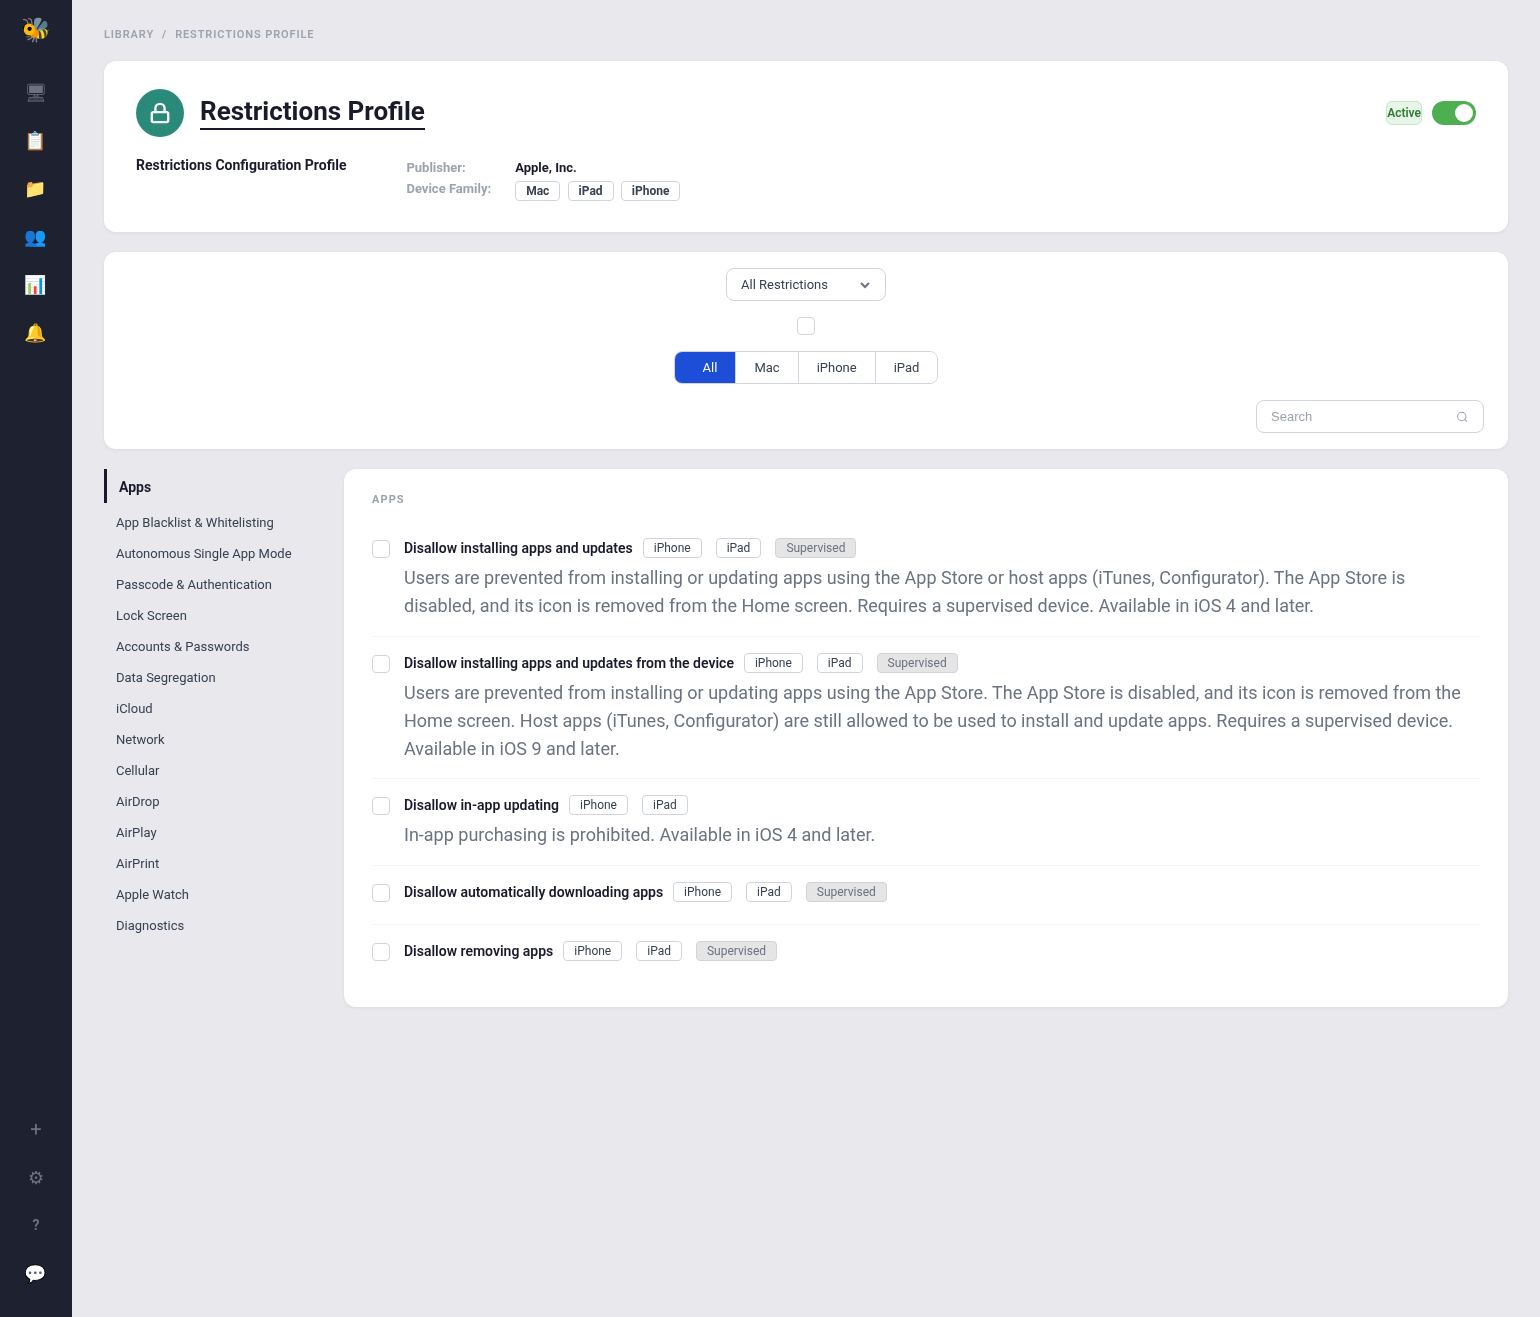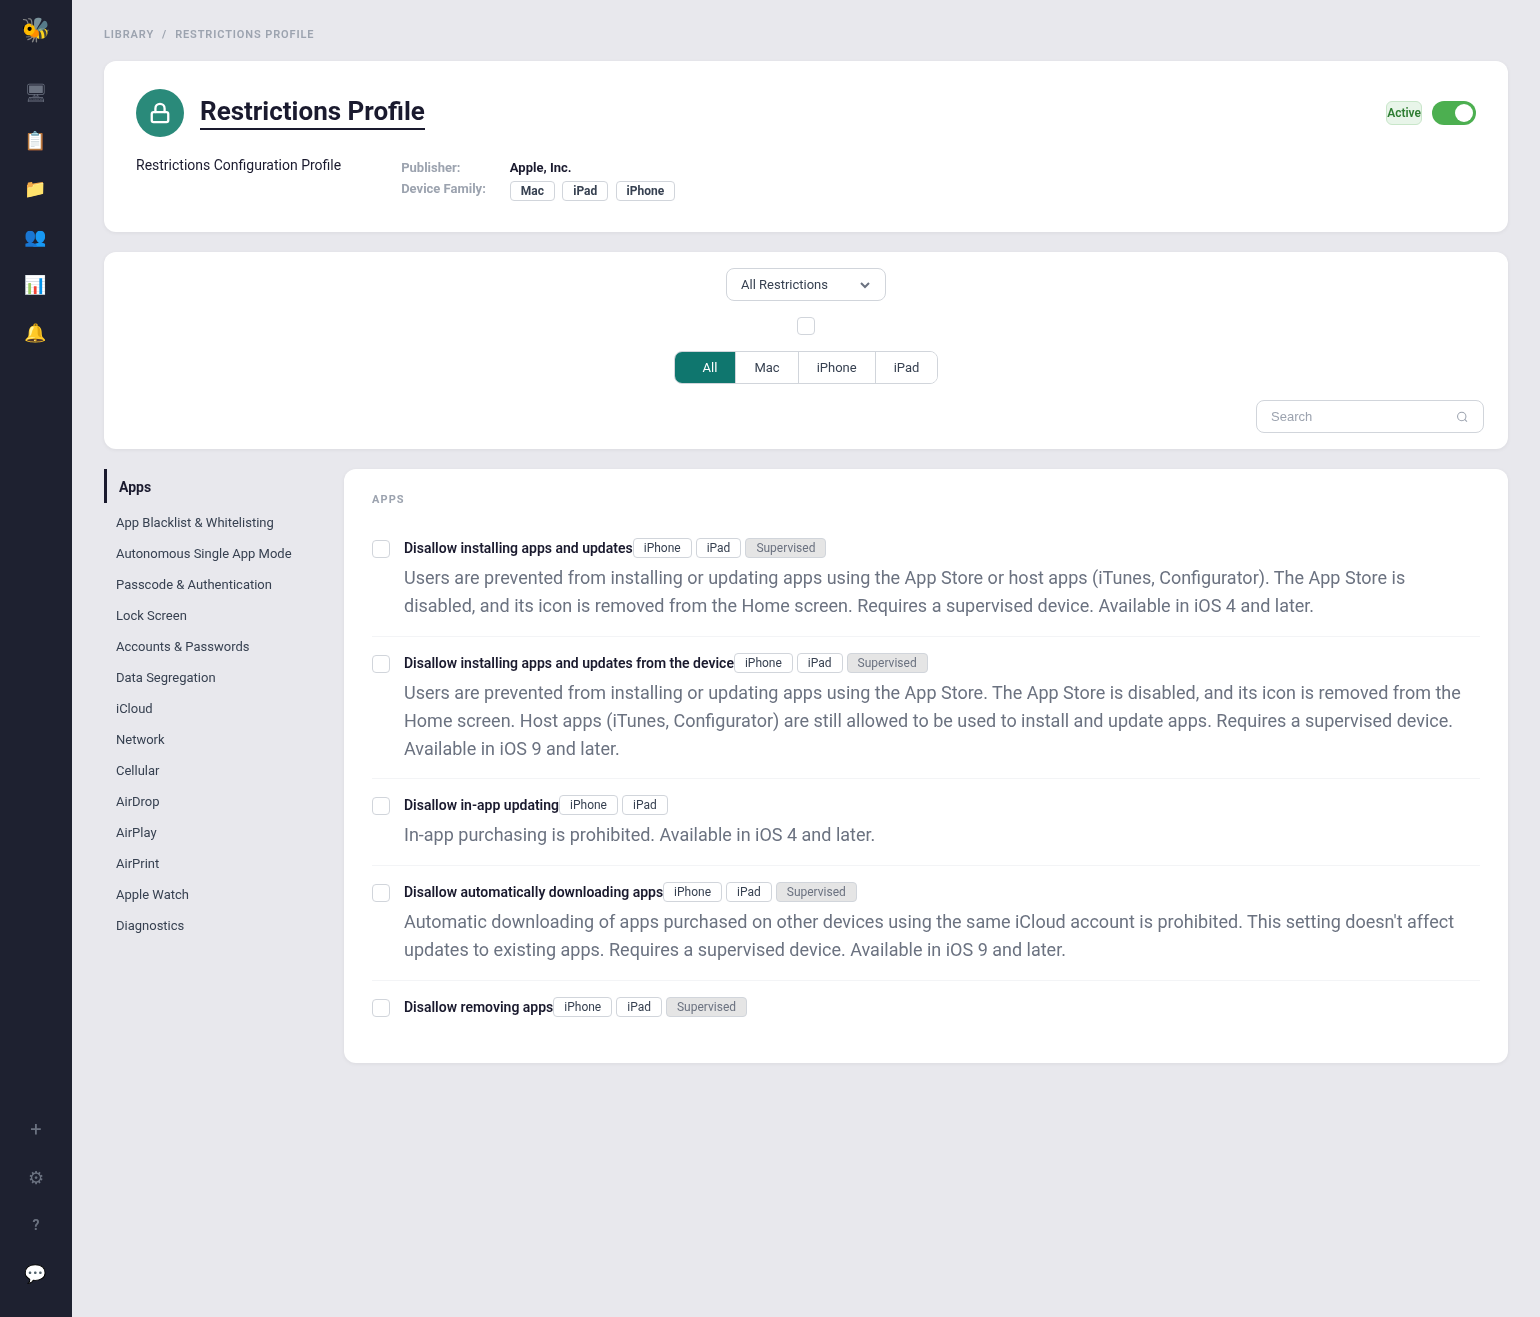--- a/index.html
+++ b/index.html
@@ -149,21 +149,21 @@
     }
 
     
     .profile-meta {
       display: flex;
       gap: 60px;
     }
     .profile-description { max-width: 500px; }
     .profile-description h3 {
       font-size: 14px;
-      font-weight: 400;
+      font-weight: 700;
       color: #1a1a2e;
       margin-bottom: 6px;
     }
     .profile-description p {
       font-size: 13px;
       color: #6b7280;
       line-height: 1.5;
     }
     .profile-info table {
       border-collapse: collapse;
@@ -234,21 +234,21 @@
     .tab-btn {
       padding: 8px 18px;
       font-size: 13px;
       cursor: pointer;
       color: #374151;
       border-right: 1px solid #d1d5db;
       background: #fff;
     }
     .tab-btn:last-child { border-right: none; }
     .tab-btn.active {
-      background: #0f766e;
+      background: #1d4ed8;
       color: #fff;
       padding-left: 28px;
     }
     .search-box {
       margin-left: auto;
       display: flex;
       align-items: center;
       border: 1px solid #d1d5db;
       border-radius: 8px;
       padding: 8px 14px;
@@ -325,21 +325,21 @@
       border-radius: 4px;
       flex-shrink: 0;
       margin-top: 2px;
       cursor: pointer;
     }
     .restriction-body { flex: 1; }
     .restriction-title-row {
       display: flex;
       align-items: center;
       flex-wrap: wrap;
-      gap: 0;
+      gap: 10px;
       margin-bottom: 6px;
     }
     .restriction-name {
       font-size: 14px;
       font-weight: 600;
       color: #1a1a2e;
     }
     .tag-iphone { background: #fff; border: 1px solid #d1d5db; }
     .tag-ipad { background: #fff; border: 1px solid #d1d5db; }
     .tag-supervised {
@@ -509,21 +509,20 @@
 
       <div class="restriction-item">
         <div class="restriction-checkbox"></div>
         <div class="restriction-body">
           <div class="restriction-title-row">
             <span class="restriction-name">Disallow automatically downloading apps</span>
             <span class="tag tag-iphone">iPhone</span>
             <span class="tag tag-ipad">iPad</span>
             <span class="tag tag-supervised">Supervised</span>
           </div>
-          <p class="restriction-desc">Automatic downloading of apps purchased on other devices using the same iCloud account is prohibited. This setting doesn't affect updates to existing apps. Requires a supervised device. Available in iOS 9 and later.</p>
         </div>
       </div>
 
       <div class="restriction-item">
         <div class="restriction-checkbox"></div>
         <div class="restriction-body">
           <div class="restriction-title-row">
             <span class="restriction-name">Disallow removing apps</span>
             <span class="tag tag-iphone">iPhone</span>
             <span class="tag tag-ipad">iPad</span>

